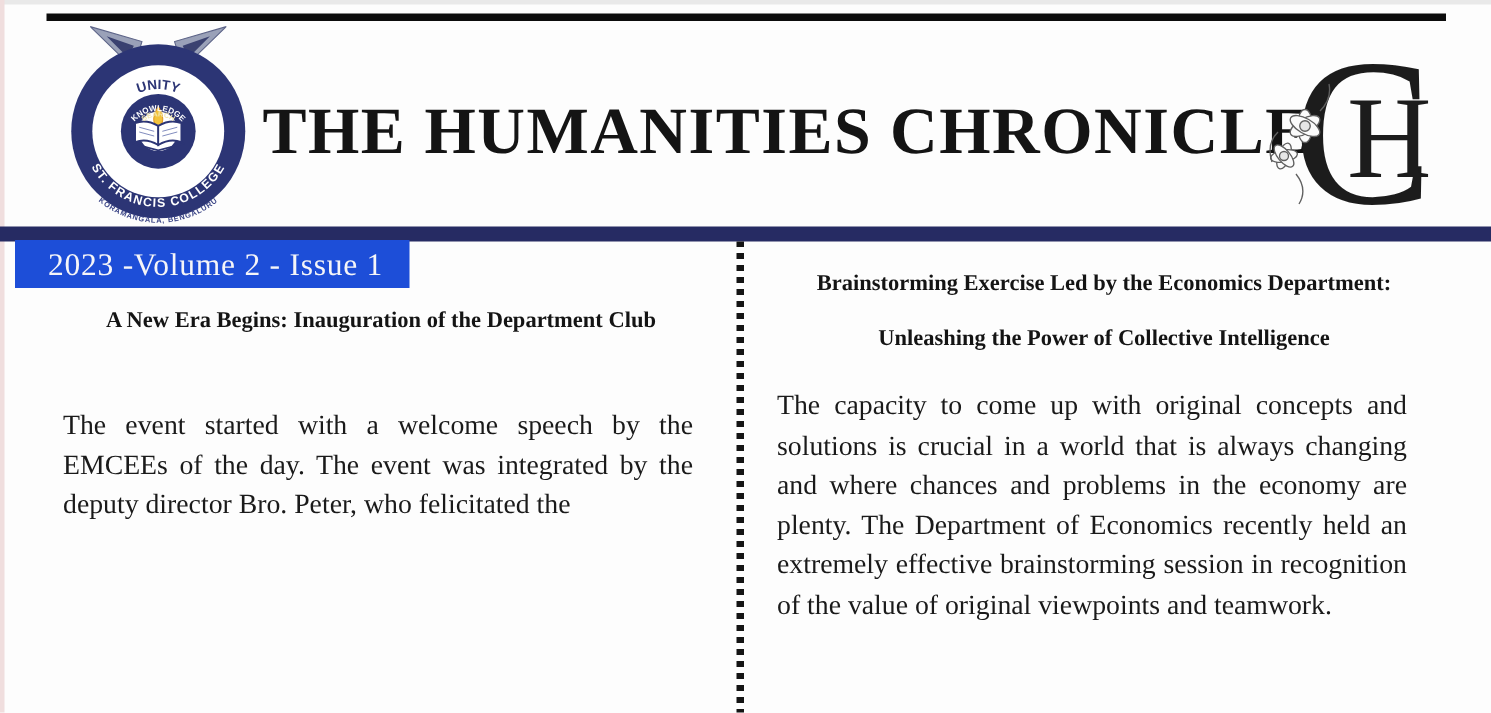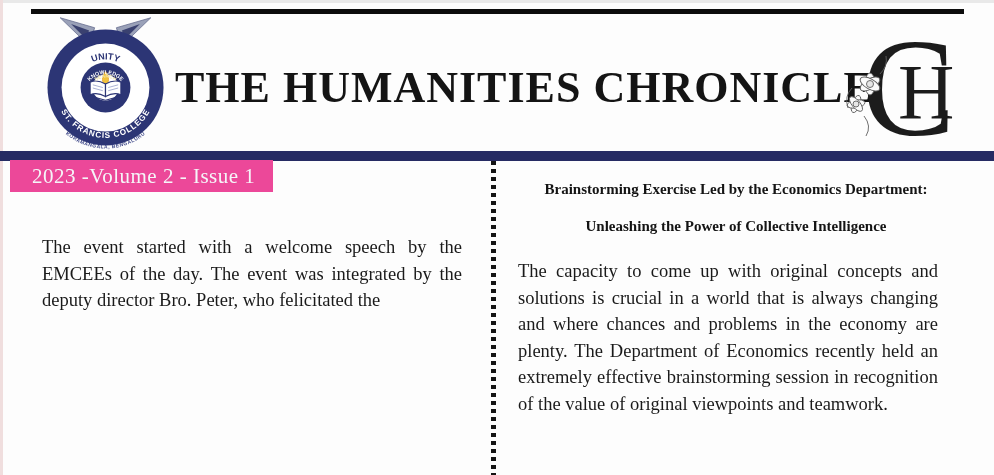--- a/index.html
+++ b/index.html
@@ -17,21 +17,21 @@
   .masthead-title{
     position:absolute;left:175px;top:62px;width:665px;
     font-size:44px;font-weight:bold;letter-spacing:1px;
     text-align:center;color:#141414;white-space:nowrap;
   }
   .monogram{position:absolute;left:836px;top:22px;width:152px;height:130px;}
 
   .navy-bar{position:absolute;left:0;top:151px;width:994px;height:10px;background:#262b63;}
   .issue-banner{
     position:absolute;left:10px;top:160px;width:241px;height:32px;
-    background:#ec4899;color:#f5f5f8;font-size:21px;line-height:32px;
+    background:#1d4ed8;color:#f5f5f8;font-size:21px;line-height:32px;
     padding-left:22px;letter-spacing:0.5px;
   }
 
   .col-divider{
     position:absolute;left:491px;top:161px;bottom:0;width:5px;
     background-image:repeating-linear-gradient(to bottom,#141414 0px,#141414 4px,transparent 4px,transparent 8px);
   }
 
   .col{position:absolute;}
   .col-left{left:28px;top:196px;width:452px;}
@@ -134,20 +134,21 @@
       <path d="M28 94 Q36 104 30 114 M16 66 Q8 74 12 86 M44 52 Q52 44 50 34" fill="none"></path>
     </g>
   </svg>
 
   <div class="navy-bar"></div>
   <div class="issue-banner">2023 -Volume 2 - Issue 1</div>
 
   <div class="col-divider"></div>
 
   <div class="col col-left">
+    <h2 class="article-title">A New Era Begins: Inauguration of the Department Club</h2>
     <div class="body-copy">
       <p>The event started with a welcome speech by the EMCEEs of the day. The event was integrated by the deputy director Bro. Peter, who felicitated the</p>
     </div>
   </div>
 
   <div class="col col-right">
     <h2 class="article-title">Brainstorming Exercise Led by the Economics Department: Unleashing the Power of Collective Intelligence</h2>
     <div class="body-copy">
       <p>The capacity to come up with original concepts and solutions is crucial in a world that is always changing and where chances and problems in the economy are plenty. The Department of Economics recently held an extremely effective brainstorming session in recognition of the value of original viewpoints and teamwork.</p>
     </div>

